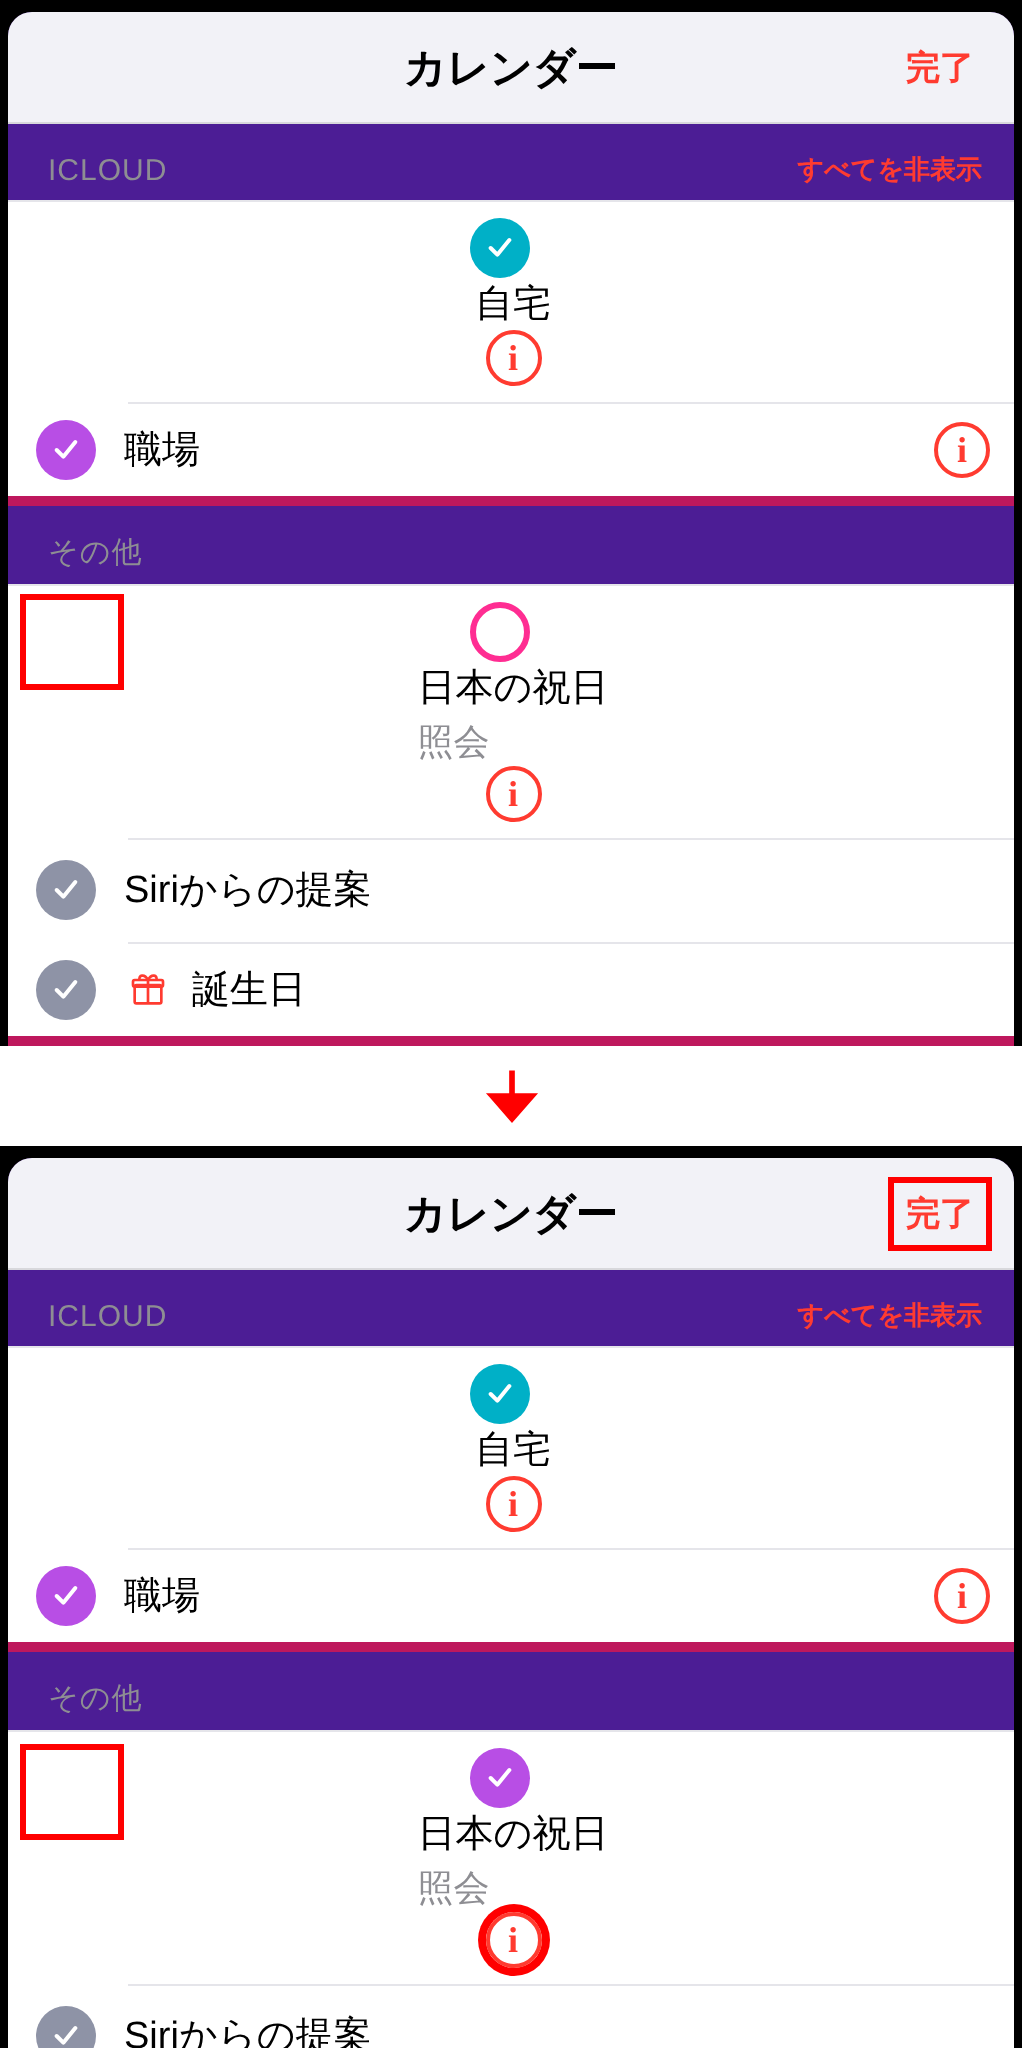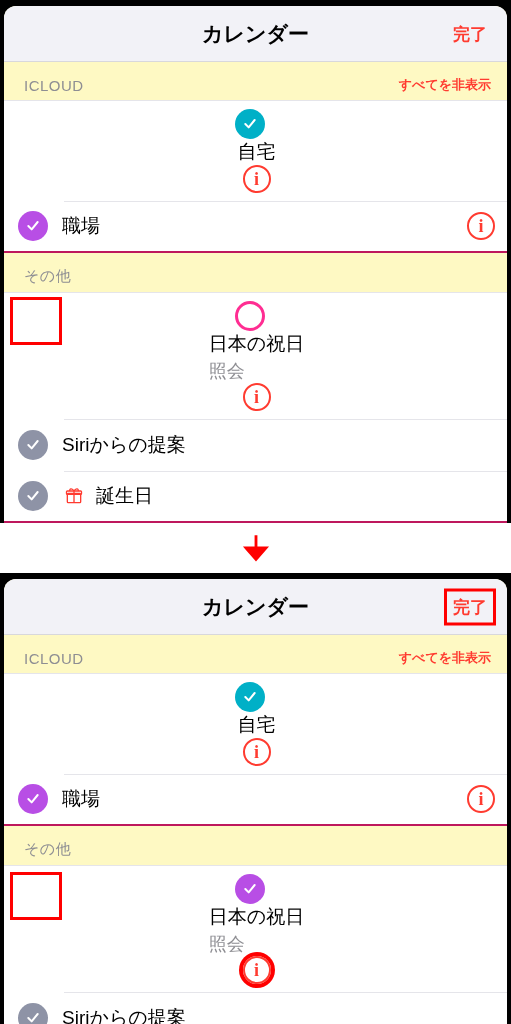--- a/index.html
+++ b/index.html
@@ -3,21 +3,21 @@
   <meta charset="utf-8">
   <style>
     * { margin: 0; padding: 0; box-sizing: border-box; }
     body {
       width: 511px;
       background: #000;
       font-family: -apple-system, "Hiragino Sans", "Helvetica Neue", sans-serif;
       -webkit-font-smoothing: antialiased;
     }
     .panel {
-      background: #fef9c3;
+      background: #4c1d95;
       border-radius: 12px 12px 0 0;
       margin: 6px 4px 0 4px;
       overflow: hidden;
       position: relative;
     }
     .panel::before {
       content: "";
       position: absolute;
       top: -6px; left: 6px; right: 6px;
       height: 18px;
@@ -75,21 +75,21 @@
       position: relative;
     }
     .row + .row::before {
       content: "";
       position: absolute;
       top: 0; left: 60px; right: 0;
       height: 1px;
       background: #e5e5ea;
     }
     .list-top { border-top: 1px solid #e5e5ea; flex-direction: column; }
-    .list-bottom { border-bottom: 2px solid #be185d; }
+    .list-bottom { border-bottom: 5px solid #be185d; }
     .check {
       width: 30px; height: 30px;
       border-radius: 50%;
       display: flex;
       align-items: center;
       justify-content: center;
       margin-right: 14px;
       flex-shrink: 0;
       cursor: pointer;
     }

